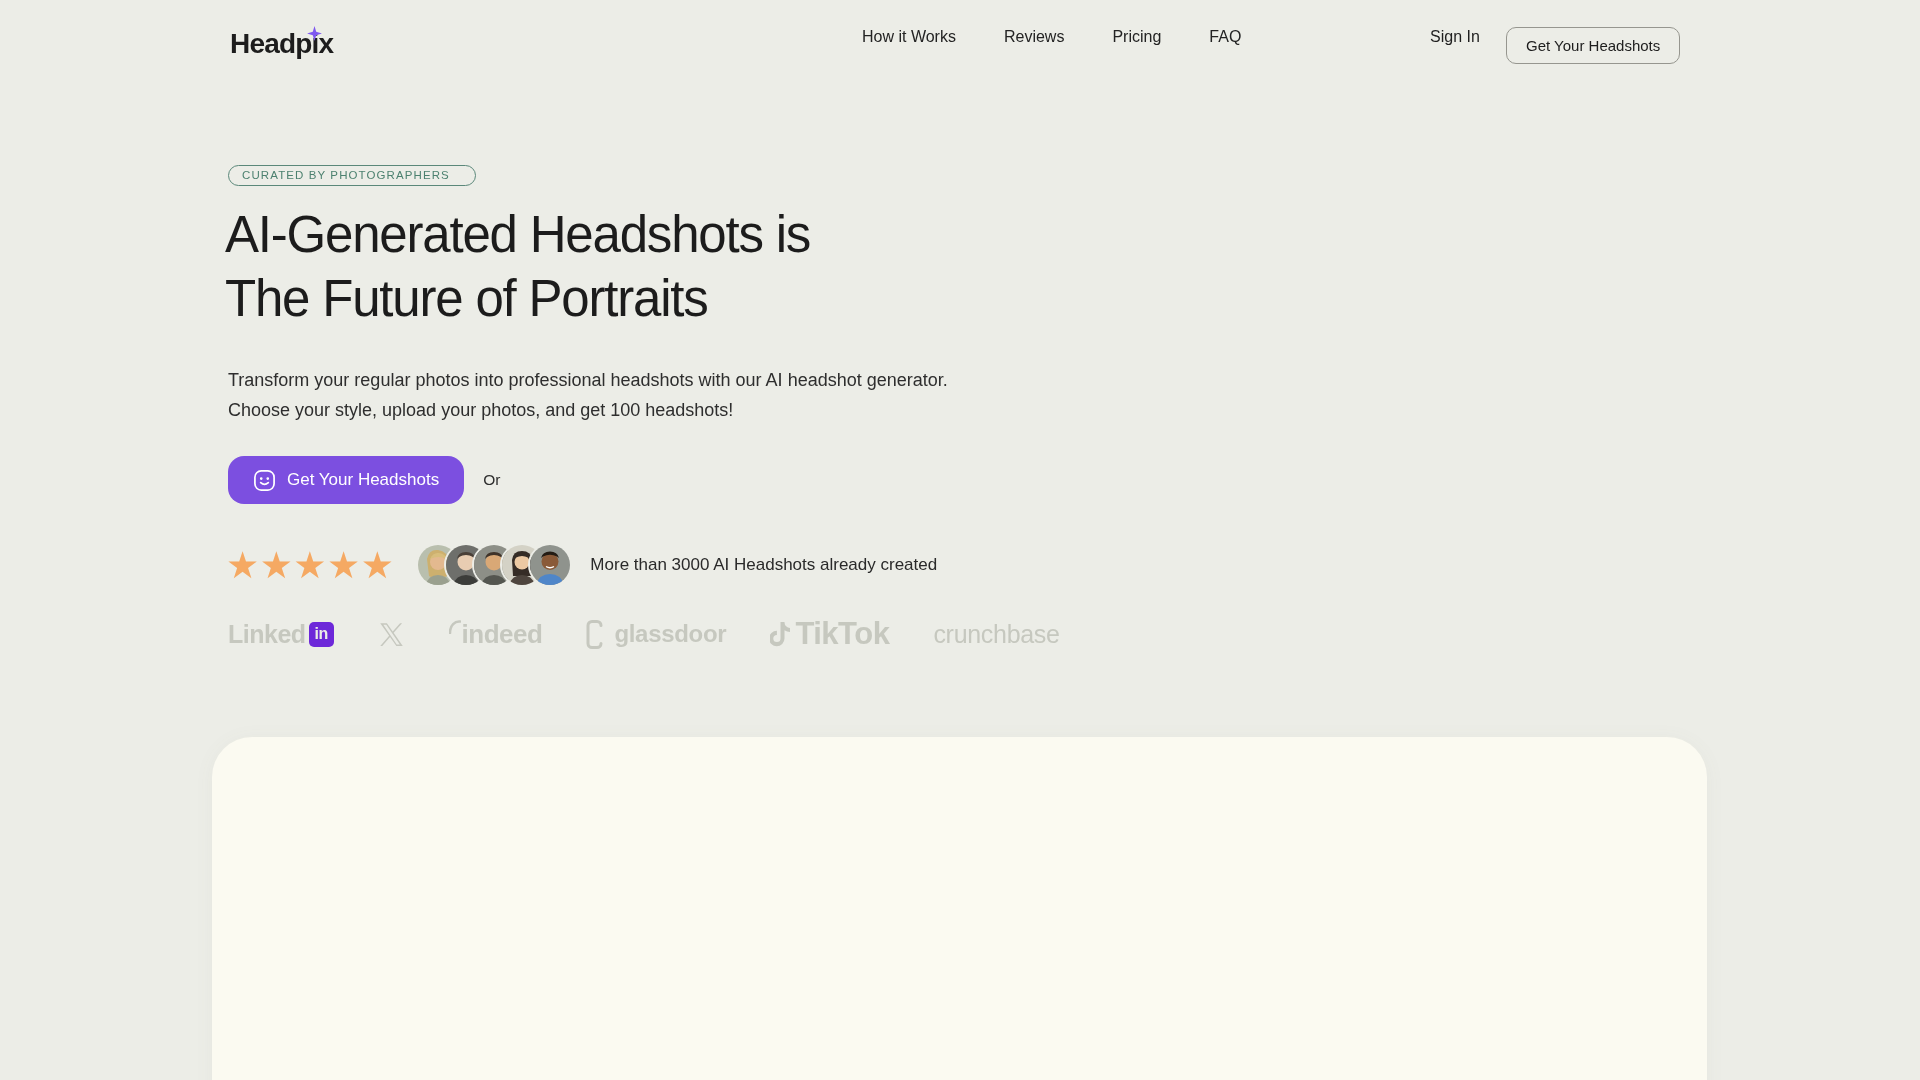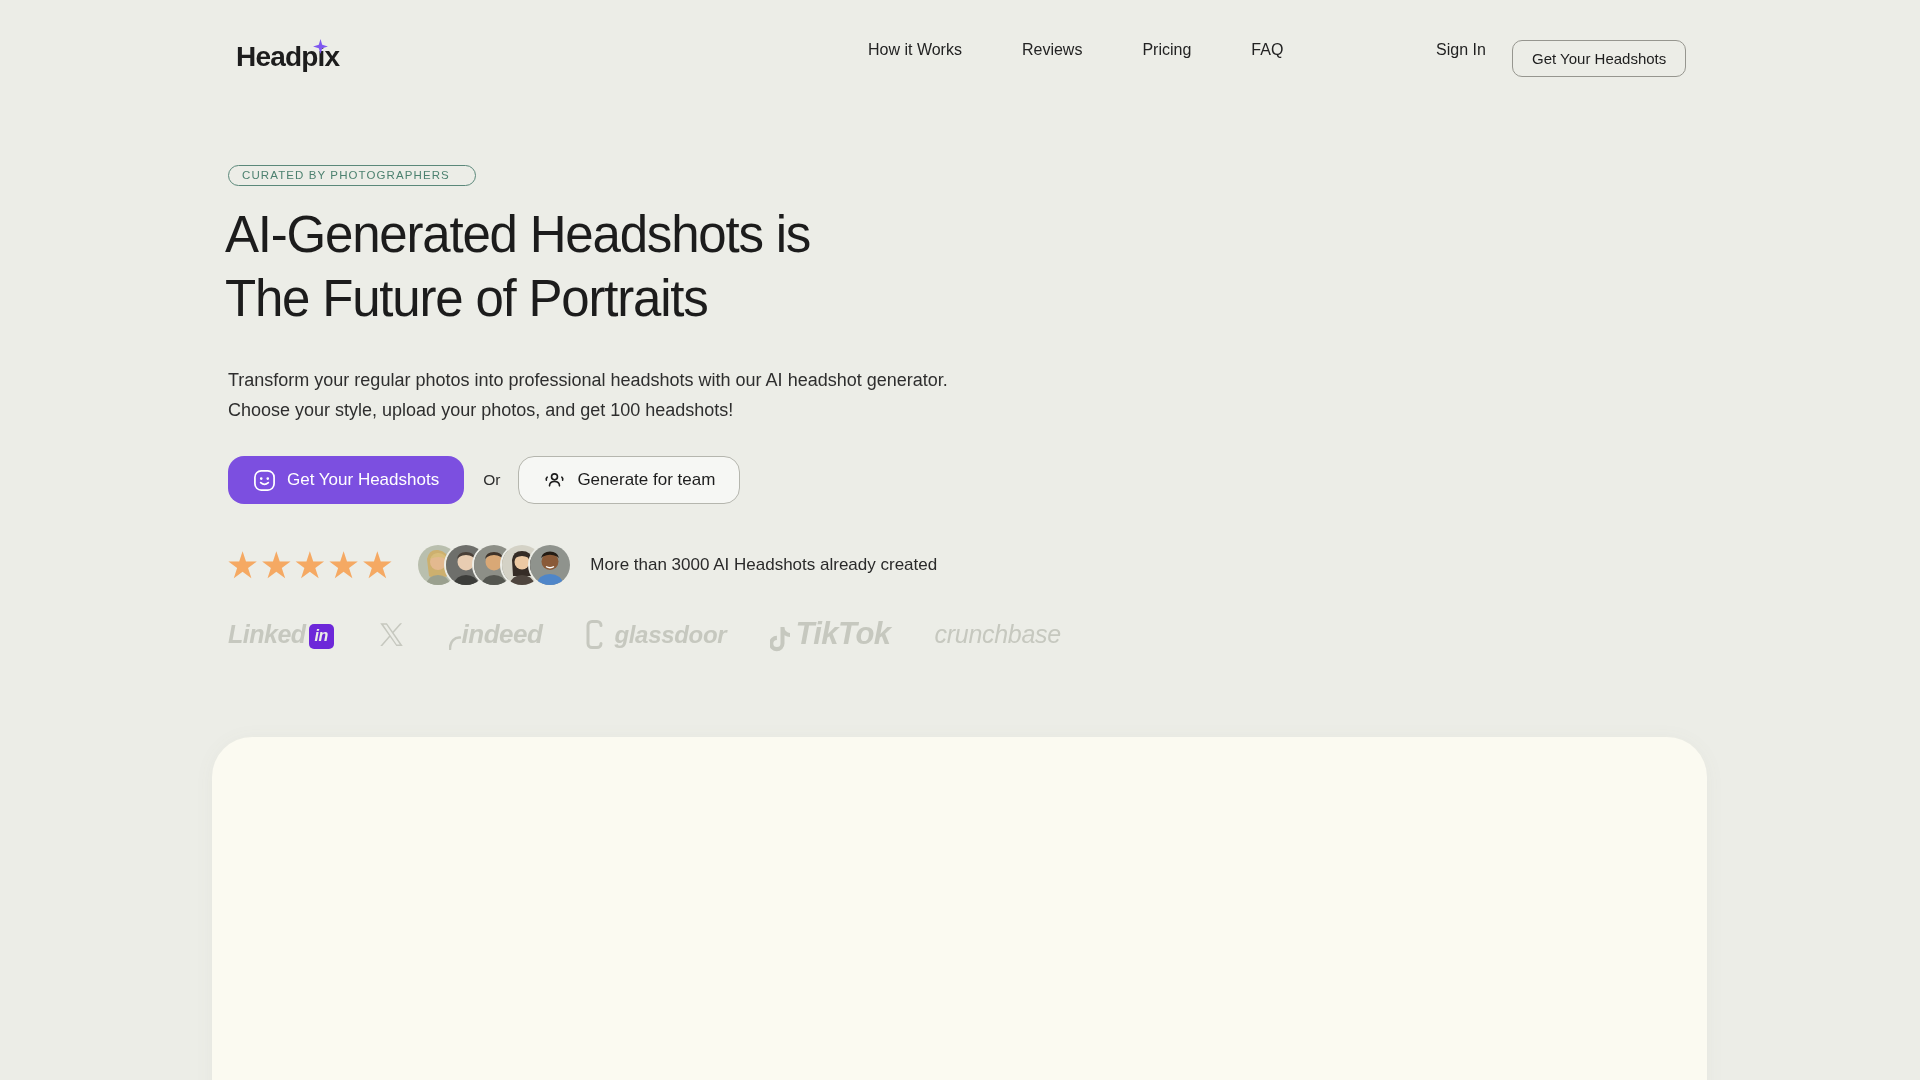--- a/index.html
+++ b/index.html
@@ -5,31 +5,31 @@
   * { margin: 0; padding: 0; box-sizing: border-box; }
   html, body { width: 1920px; height: 1080px; overflow: hidden; }
   body {
     position: relative;
     background: #ecede7;
     font-family: "Liberation Sans", sans-serif;
     color: #1d1d1d;
   }
 
   
-  .header { position: absolute; top: 16px; left: 0; width: 1775px; height: 68px; margin-left: 6px; }
+  .header { position: absolute; top: 3px; left: 0; width: 1775px; height: 68px; }
   .logo {
     position: absolute; left: 230px; top: 25px;
     font-size: 28px; font-weight: 700; letter-spacing: -0.8px; color: #1d1d1d;
   }
   .logo .sparkle {
     position: absolute; left: 76px; top: -11px; width: 17px; height: 17px;
   }
   .nav {
     position: absolute; left: 862px; top: 0; height: 68px;
-    display: flex; align-items: center; gap: 60px;
+    display: flex; align-items: center; gap: 48px;
   }
   .nav a {
     font-size: 16px; color: #232323; text-decoration: none; cursor: pointer;
     white-space: nowrap;
   }
   .signin {
     position: absolute; left: 1430px; top: 0; height: 68px;
     display: flex; align-items: center;
     font-size: 16px; color: #1f1f1f; cursor: pointer;
   }
@@ -93,21 +93,21 @@
   }
   .avatar + .avatar { margin-left: -16px; }
   .proof-text { margin-left: 18px; font-size: 17px; color: #2a2a2a; }
 
   
   .logos-row {
     position: absolute; left: 228px; top: 616px;
     display: flex; align-items: center; gap: 44px;
     color: #c6c8bf;
   }
-  .logo-item { display: flex; align-items: flex-end; gap: 5px; white-space: nowrap; font-style: italic; }
+  .logo-item { display: flex; align-items: center; gap: 5px; white-space: nowrap; }
   .lg-linkedin { font-size: 25px; font-weight: 700; letter-spacing: -0.5px; gap: 2px; }
   .li-badge {
     width: 25px; height: 25px; margin-left: 1px; border-radius: 5px;
     background: #6d28d9; color: #ecede7;
     display: flex; align-items: center; justify-content: center;
     font-size: 16px; font-weight: 700;
   }
   .lg-x svg { display: block; }
   .lg-indeed { font-size: 26px; font-weight: 700; letter-spacing: -0.5px; }
   .lg-glassdoor { font-size: 24px; font-weight: 700; letter-spacing: -0.3px; gap: 9px; }
@@ -163,31 +163,20 @@
       <svg width="23" height="23" viewBox="0 0 24 24" fill="none" stroke="#ffffff" stroke-width="1.8" stroke-linecap="round">
         <rect x="2" y="2" width="20" height="20" rx="6.5"></rect>
         <circle cx="8.6" cy="10" r="0.6" fill="#ffffff" stroke-width="1.6"></circle>
         <circle cx="15.4" cy="10" r="0.6" fill="#ffffff" stroke-width="1.6"></circle>
         <path d="M8 14.2 q4 3.6 8 0"></path>
       </svg>
     </span>
     <span>Get Your Headshots</span>
   </button>
   <span class="or-text">Or</span>
-  <button class="btn-secondary">
-    <span style="display:flex;">
-      <svg width="23" height="23" viewBox="0 0 24 24" fill="none" stroke="#1d1d1d" stroke-width="1.7" stroke-linecap="round">
-        <circle cx="12" cy="8.2" r="3.1"></circle>
-        <path d="M6.8 17.6 c0-2.9 2.3-4.6 5.2-4.6 s5.2 1.7 5.2 4.6"></path>
-        <path d="M4.4 8.5 c-1 0.8-1.3 1.9-0.9 3.1"></path>
-        <path d="M19.6 8.5 c1 0.8 1.3 1.9 0.9 3.1"></path>
-      </svg>
-    </span>
-    <span>Generate for team</span>
-  </button>
 </div>
 
 <div class="proof-row">
   <div class="stars">
     <span>★</span>
     <span>★</span>
     <span>★</span>
     <span>★</span>
     <span>★</span>
   </div>

